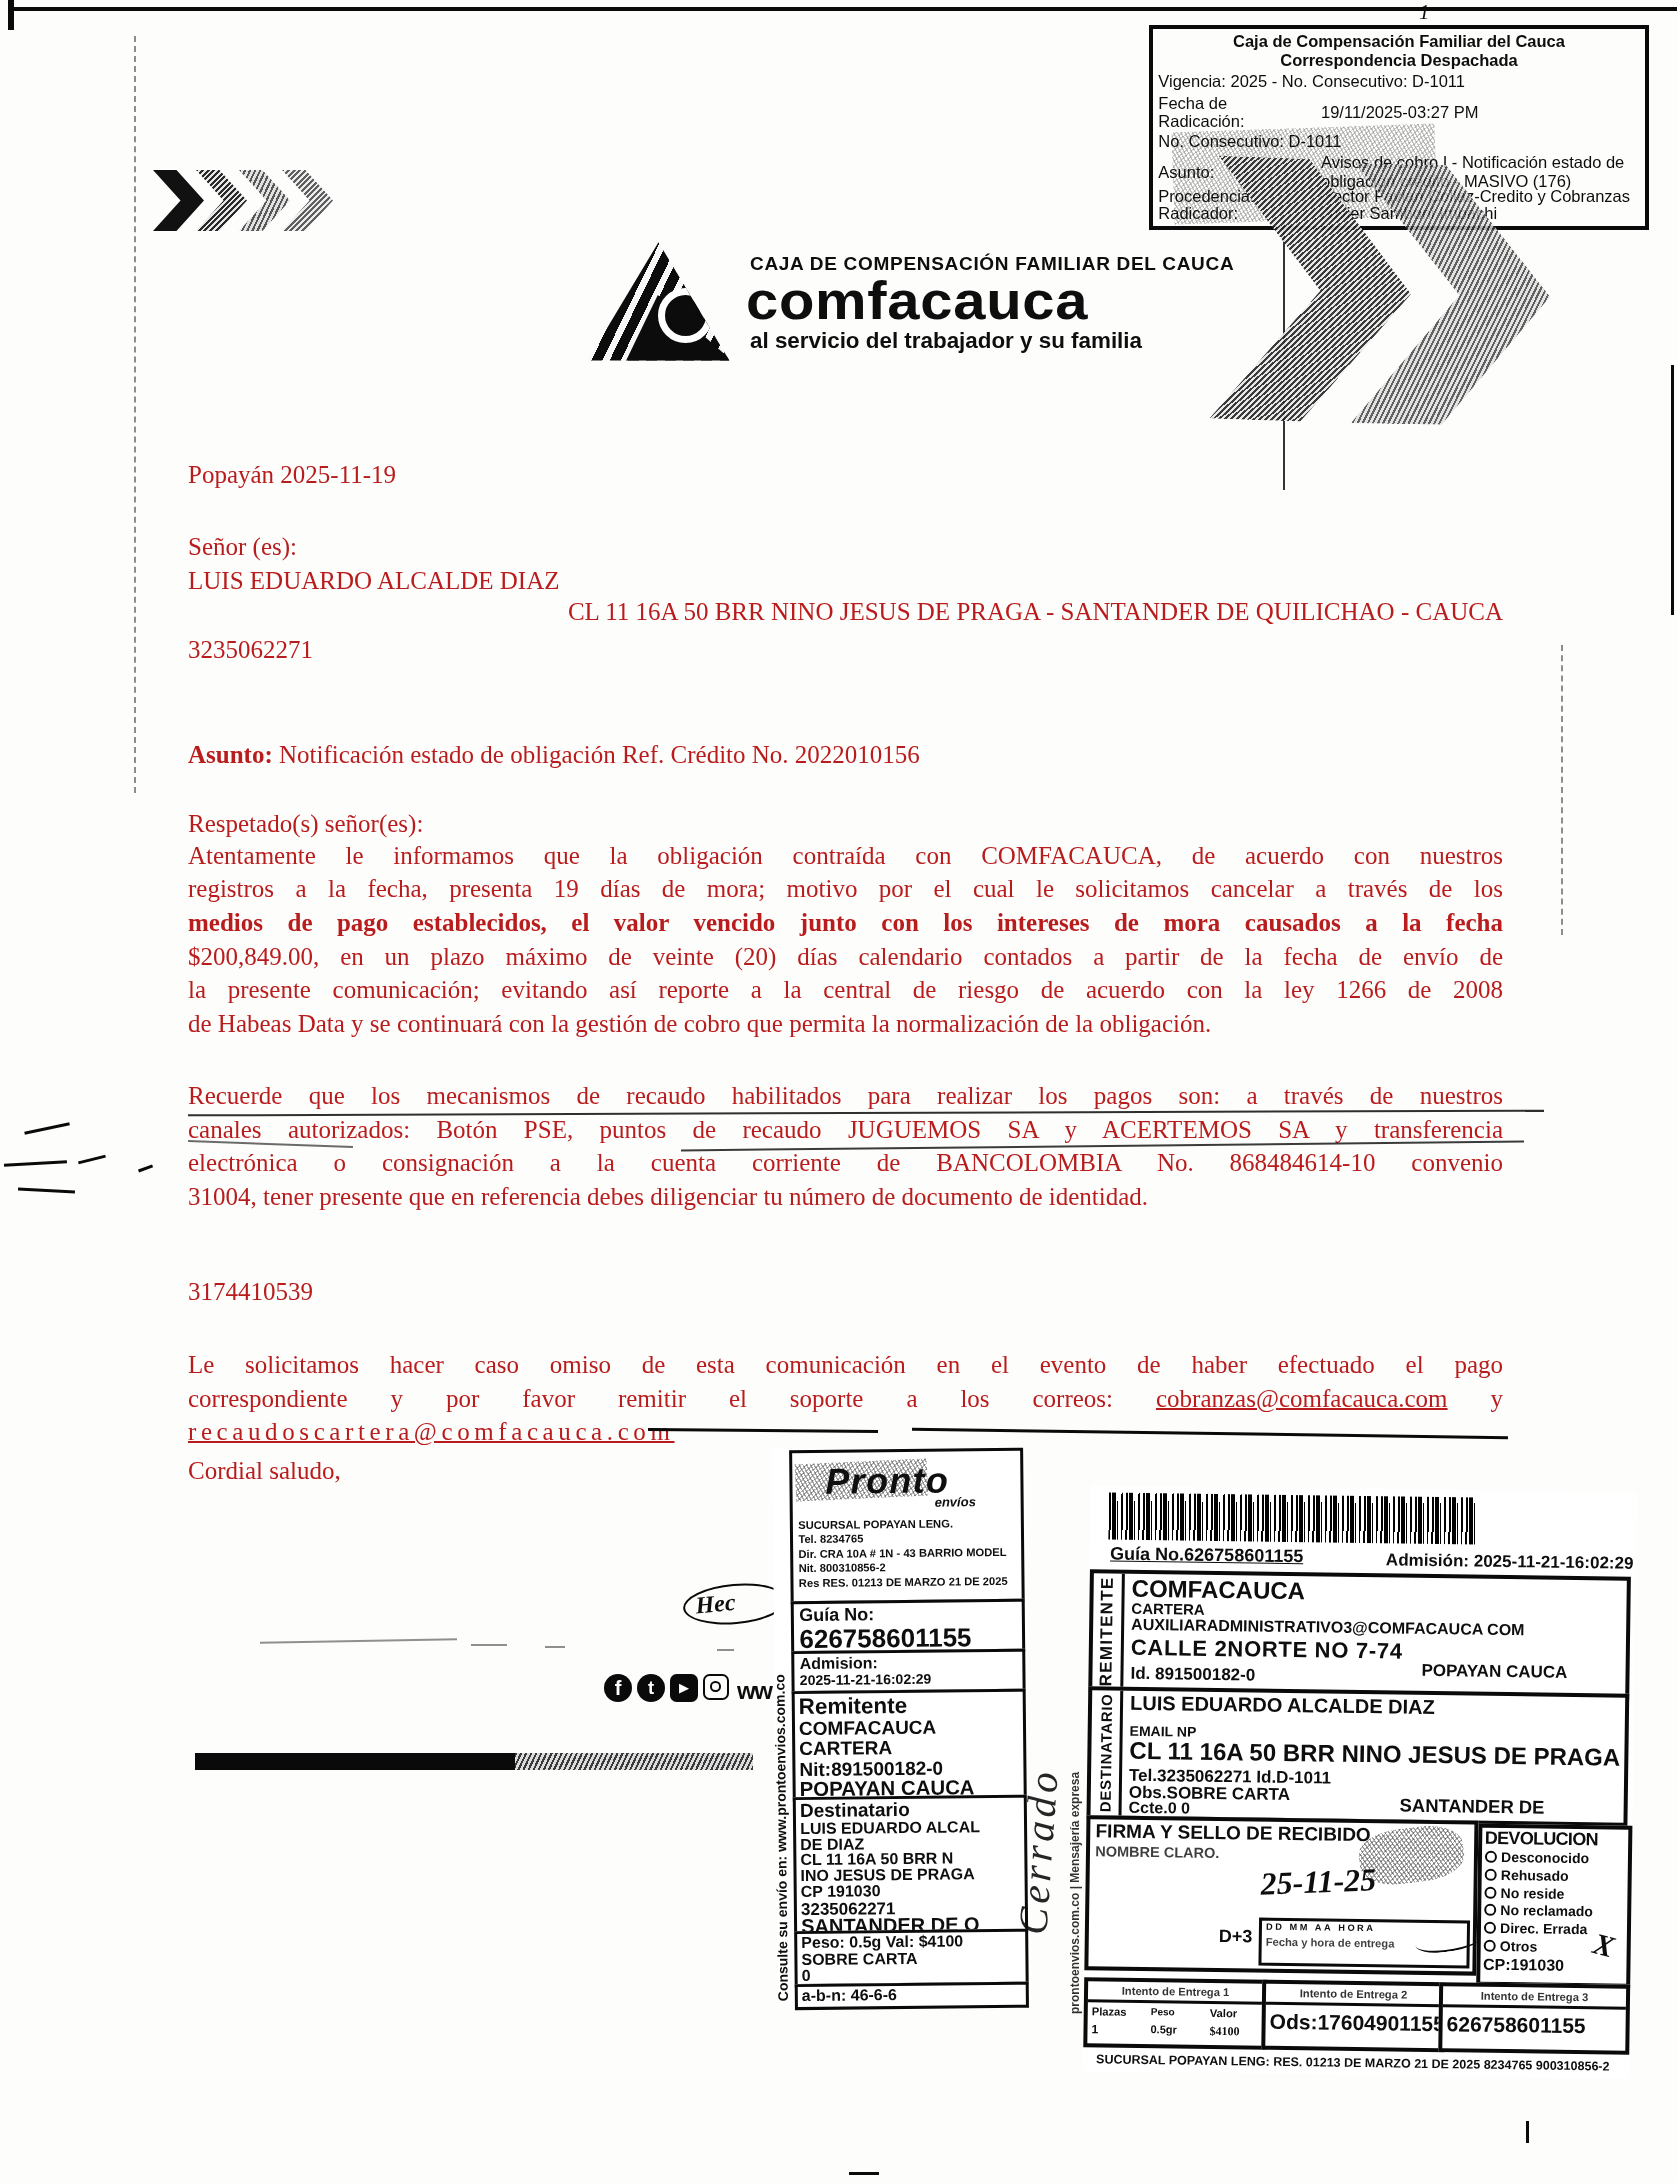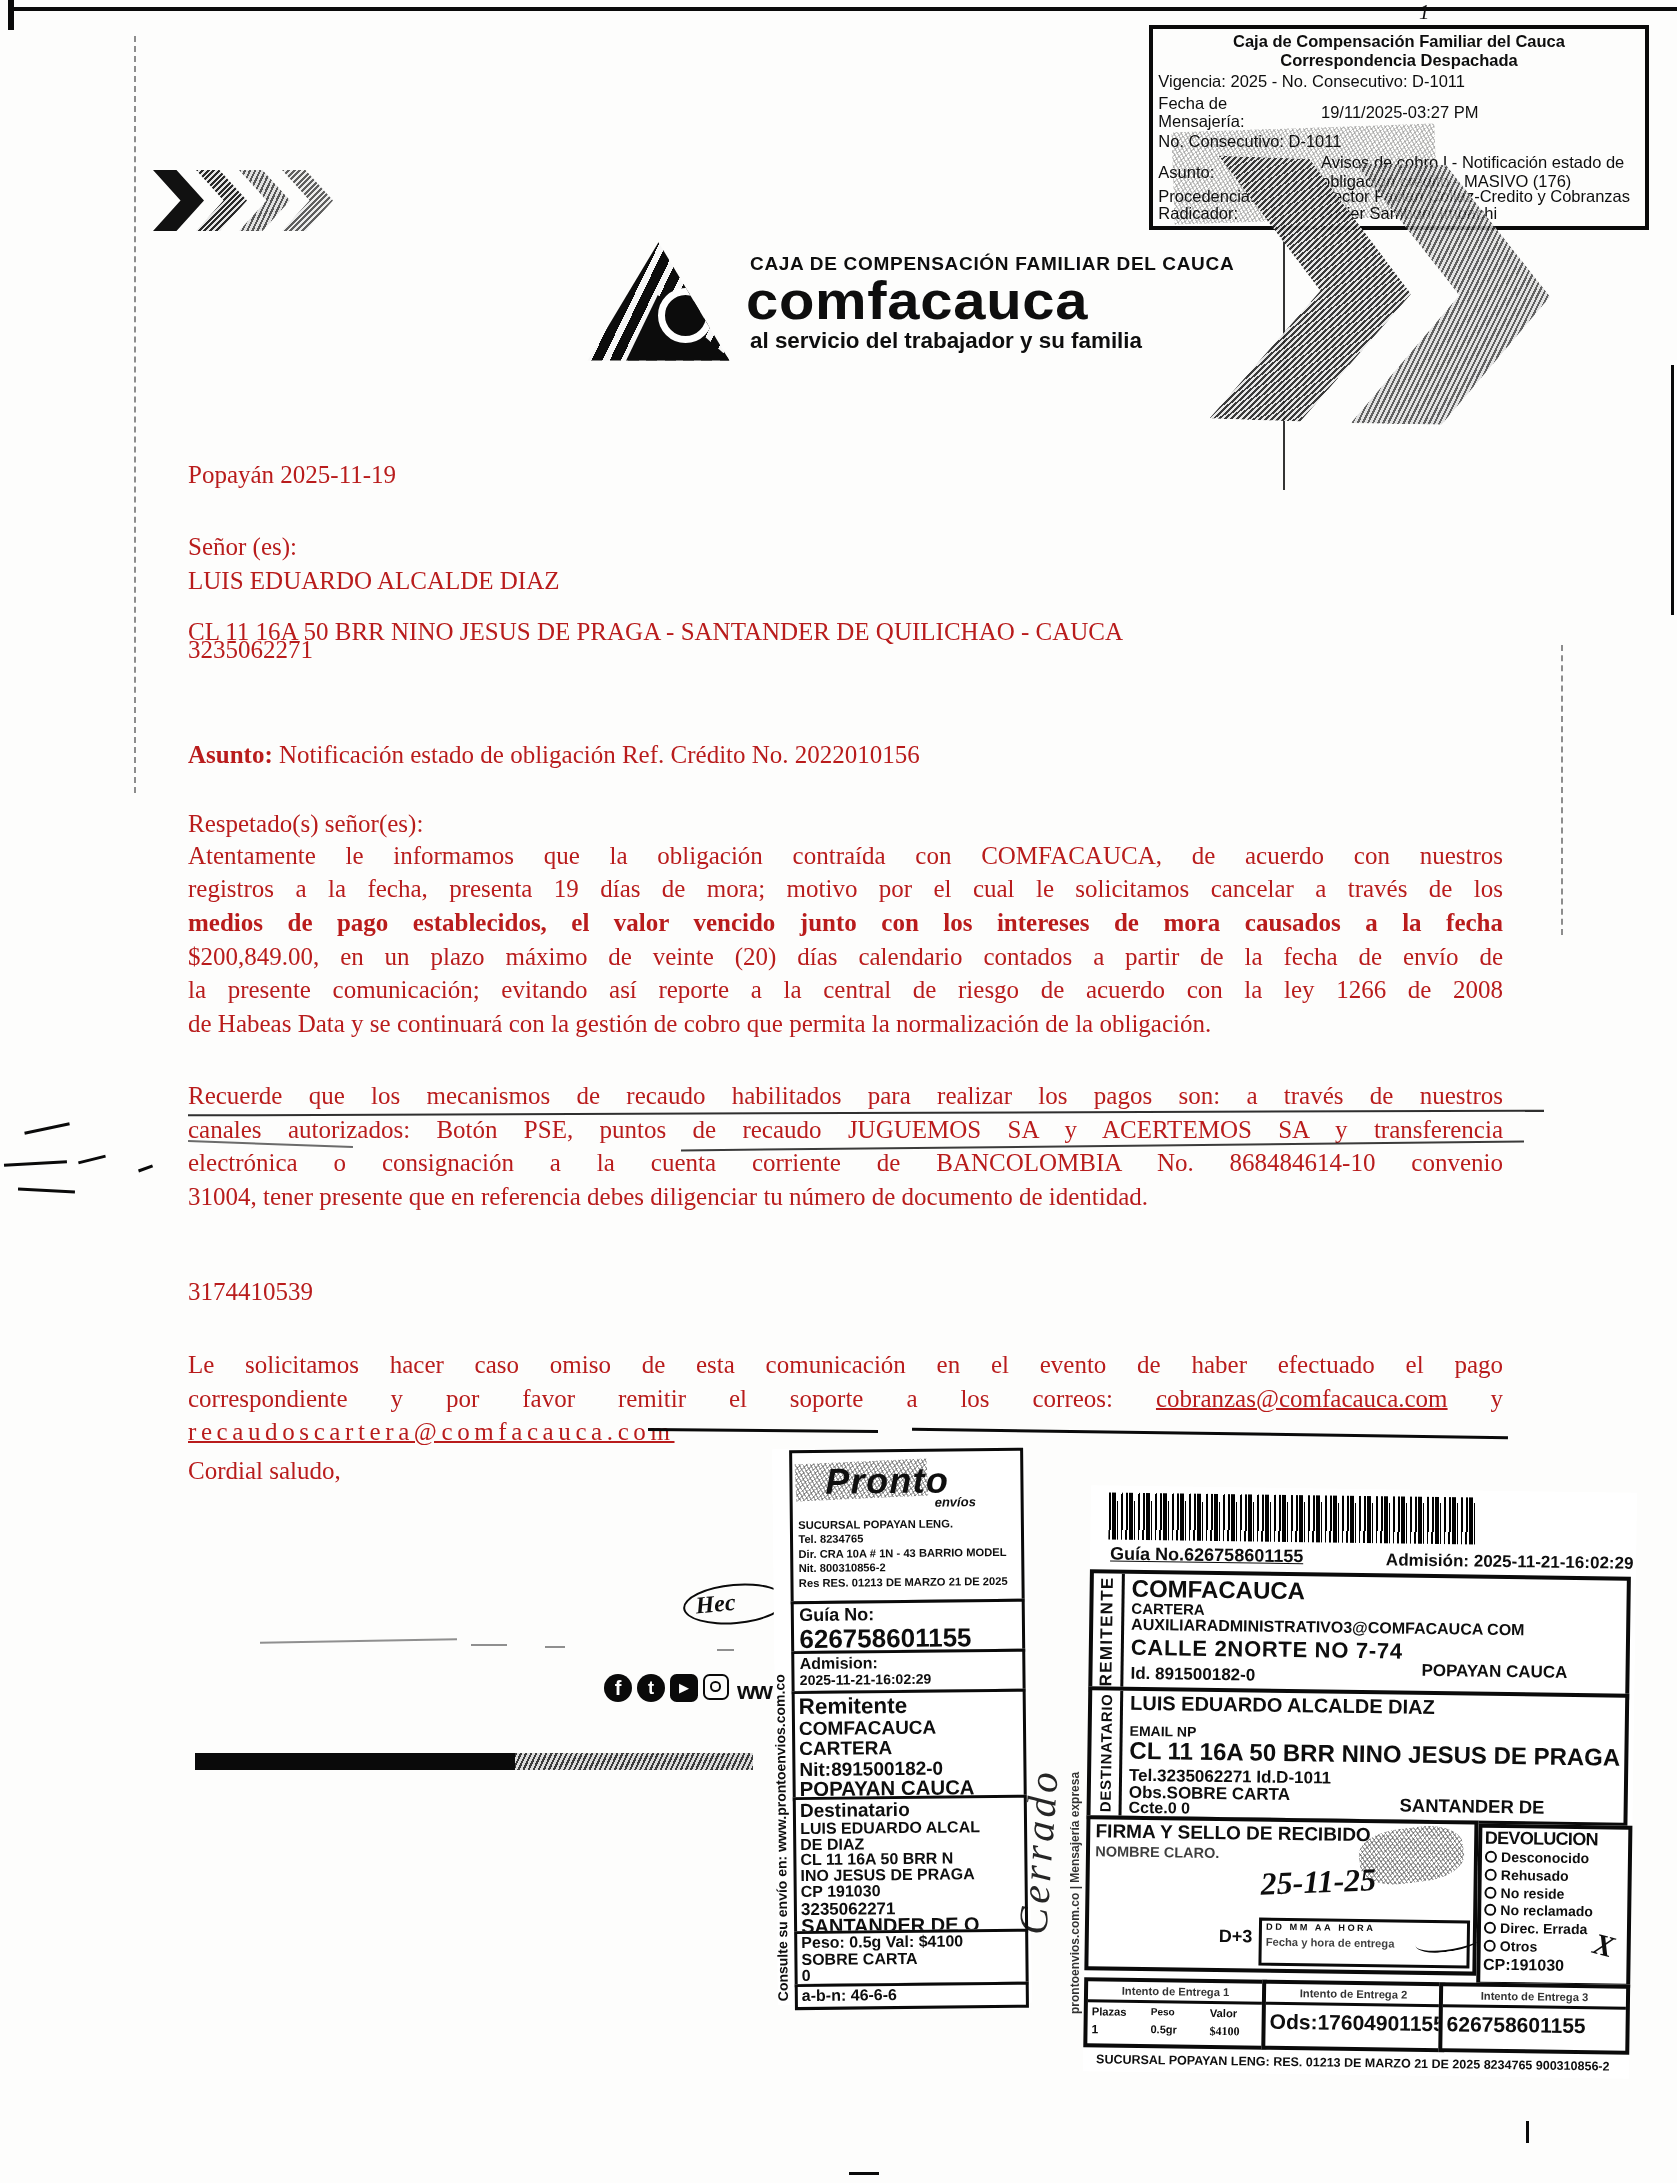--- a/index.html
+++ b/index.html
@@ -48,21 +48,21 @@
   <div class="abs" style="left:1671px;top:365px;width:2.6px;height:250px;background:#0a0a0a;"></div>
 
   <div class="abs ser" style="left:1419px;top:0px;font-size:21px;font-style:italic;">1</div>
 
   <div id="stampbox" class="abs">
     <div class="abs noise" style="left:20px;top:99px;width:263px;height:92px;opacity:.55;transform:rotate(-2deg);"></div>
     <div class="row b" style="left:0;right:0;top:2.6px;text-align:center;">Caja de Compensación Familiar del Cauca</div>
     <div class="row b" style="left:0;right:0;top:22px;text-align:center;">Correspondencia Despachada</div>
     <div class="row" style="left:5.3px;top:43px;">Vigencia: 2025 - No. Consecutivo: D-1011</div>
     <div class="row" style="left:5.3px;top:65px;">Fecha de</div>
-    <div class="row" style="left:5.3px;top:83px;">Mensajería:</div>
+    <div class="row" style="left:5.3px;top:83px;">Radicación:</div>
     <div class="row" style="left:168px;top:74px;text-align:center;">19/11/2025-03:27 PM</div>
     <div class="row" style="left:5.3px;top:103px;">No. Consecutivo: D-1011</div>
     <div class="row" style="left:5.3px;top:134px;">Asunto:</div>
     <div class="row" style="left:168px;top:124px;">Avisos de cobro I - Notificación estado de</div>
     <div class="row" style="left:168px;top:143px;">obligación crédito - MASIVO (176)</div>
     <div class="row" style="left:5.3px;top:158px;">Procedencia:</div>
     <div class="row" style="left:168px;top:158px;">Hector Favian Collaz-Credito y Cobranzas</div>
     <div class="row" style="left:5.3px;top:175px;">Radicador:</div>
     <div class="row" style="left:168px;top:175px;">Javier Samboni Imbachi</div>
   </div>
@@ -79,21 +79,21 @@
   <div class="abs b" style="left:750px;top:253px;font-size:19px;letter-spacing:0.7px;">CAJA DE COMPENSACIÓN FAMILIAR DEL CAUCA</div>
   <div class="abs b" style="left:746px;top:269px;font-size:58px;letter-spacing:0.7px;transform:scaleY(.92);transform-origin:top left;">comfacauca</div>
   <div class="abs b" style="left:750px;top:328px;font-size:22.4px;">al servicio del trabajador y su familia</div>
 
   <div class="chev hatch" style="left:1214px;top:159px;width:197px;height:263px;opacity:.92;transform:rotate(2deg);"></div>
   <div class="chev hatch2" style="left:1353px;top:165px;width:197px;height:260px;opacity:.8;transform:rotate(1deg);"></div>
 
   <div class="bl" style="top:459px;">Popayán 2025-11-19</div>
   <div class="bl b" style="top:531px;">Señor (es):</div>
   <div class="bl b" style="top:565px;">LUIS EDUARDO ALCALDE DIAZ</div>
-  <div class="bl b" style="top:616px;">CL 11 16A 50 BRR NINO JESUS DE PRAGA - SANTANDER DE QUILICHAO - CAUCA</div>
+  <div class="bl b" style="top:596px;text-align:right;">CL 11 16A 50 BRR NINO JESUS DE PRAGA - SANTANDER DE QUILICHAO - CAUCA</div>
   <div class="bl b" style="top:634px;">3235062271</div>
 
   <div class="bl" style="top:739px;">
     <span class="b">Asunto:</span><span> Notificación estado de obligación Ref. Crédito No. 2022010156</span>
   </div>
 
   <div class="bl" style="top:808px;">Respetado(s) señor(es):</div>
 
   <div class="bl just" style="top:840px;">Atentamente le informamos que la obligación contraída con COMFACAUCA, de acuerdo con nuestros</div>
   <div class="bl just" style="top:873px;">registros a la fecha, presenta 19 días de mora; motivo por el cual le solicitamos cancelar a través de los</div>

